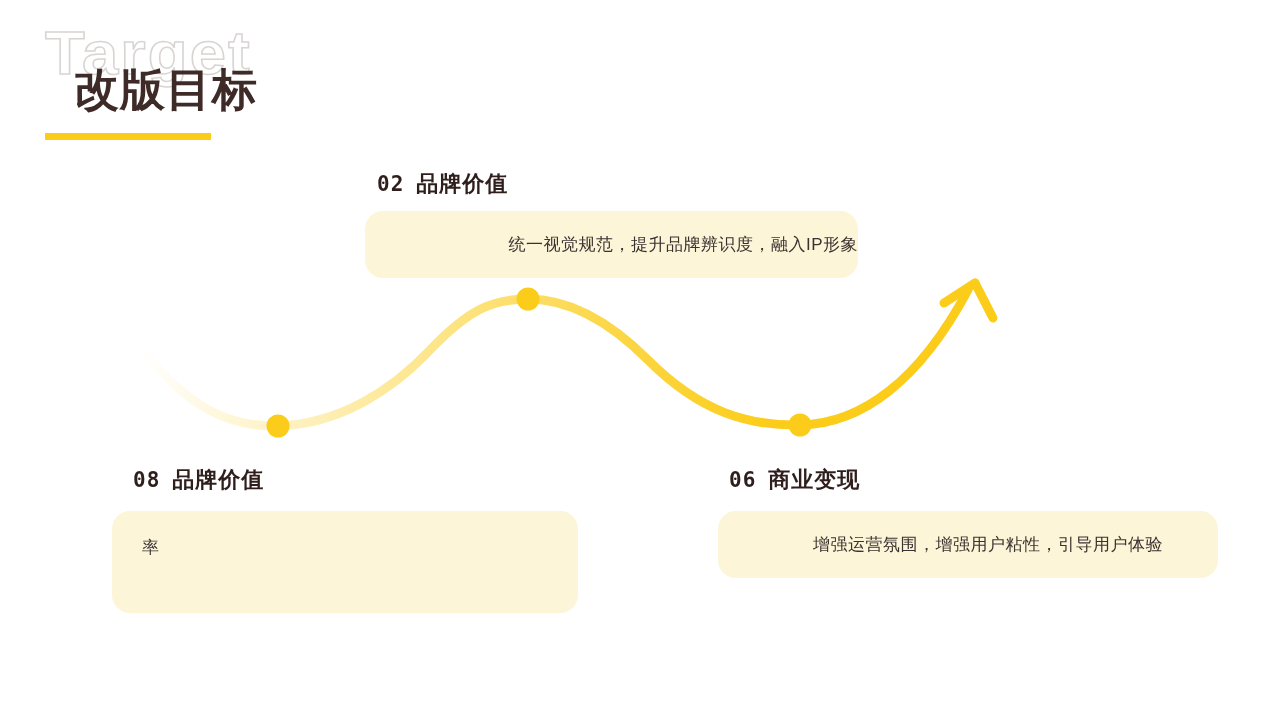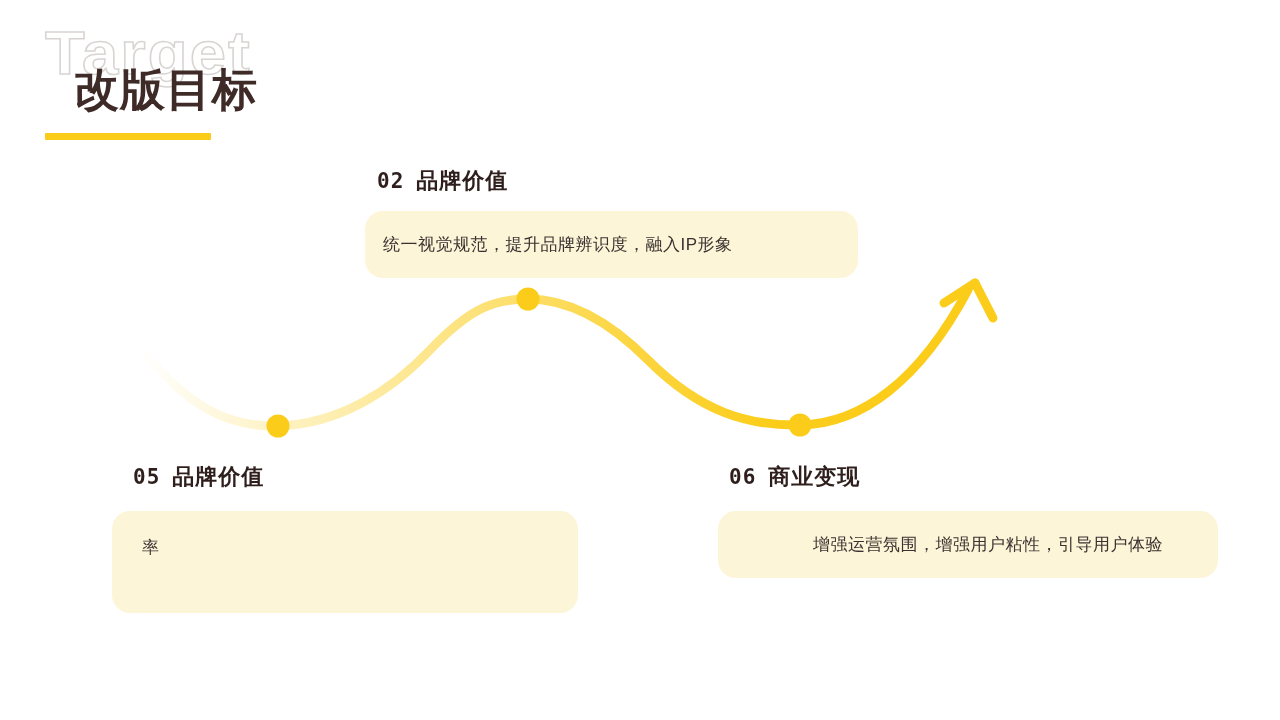--- a/index.html
+++ b/index.html
@@ -79,21 +79,21 @@
     pointer-events: none;
   }
 
   
   .sec-heading {
     position: absolute;
     font-size: 22px;
     font-weight: 700;
     color: #2e1f1c;
     white-space: nowrap;
-    line-height: 28px;
+    line-height: 33px;
   }
   .sec-heading .num {
     letter-spacing: 1px;
     font-family: "DejaVu Sans Mono", "Liberation Mono", monospace;
     font-weight: 700;
     font-size: 21px;
   }
   .sec-heading .name {
     margin-left: 12px;
     letter-spacing: 1px;
@@ -130,21 +130,21 @@
   }
 
   #card-02 {
     left: 365px;
     top: 211px;
     width: 493px;
     height: 67px;
     padding: 0 0 0 18px;
     display: flex;
     align-items: center;
-    justify-content: flex-start;
+    justify-content: flex-end;
   }
 
   #card-03 {
     left: 718px;
     top: 511px;
     width: 500px;
     height: 67px;
     display: flex;
     align-items: center;
     justify-content: center;
@@ -193,21 +193,21 @@
   </svg>
 
   <div class="sec-heading" id="heading-02">
     <span class="num">02</span><span class="name">品牌价值</span>
   </div>
   <div class="card" id="card-02">
     <span class="text">统一视觉规范，提升品牌辨识度，融入IP形象</span>
   </div>
 
   <div class="sec-heading" id="heading-01">
-    <span class="num">05</span><span class="name">品牌价值</span>
+    <span class="num">08</span><span class="name">品牌价值</span>
   </div>
   <div class="card" id="card-01">
     <span class="line">率</span>
   </div>
 
   <div class="sec-heading" id="heading-03">
     <span class="num">06</span><span class="name">商业变现</span>
   </div>
   <div class="card" id="card-03">
     <span class="text">增强运营氛围，增强用户粘性，引导用户体验</span>

